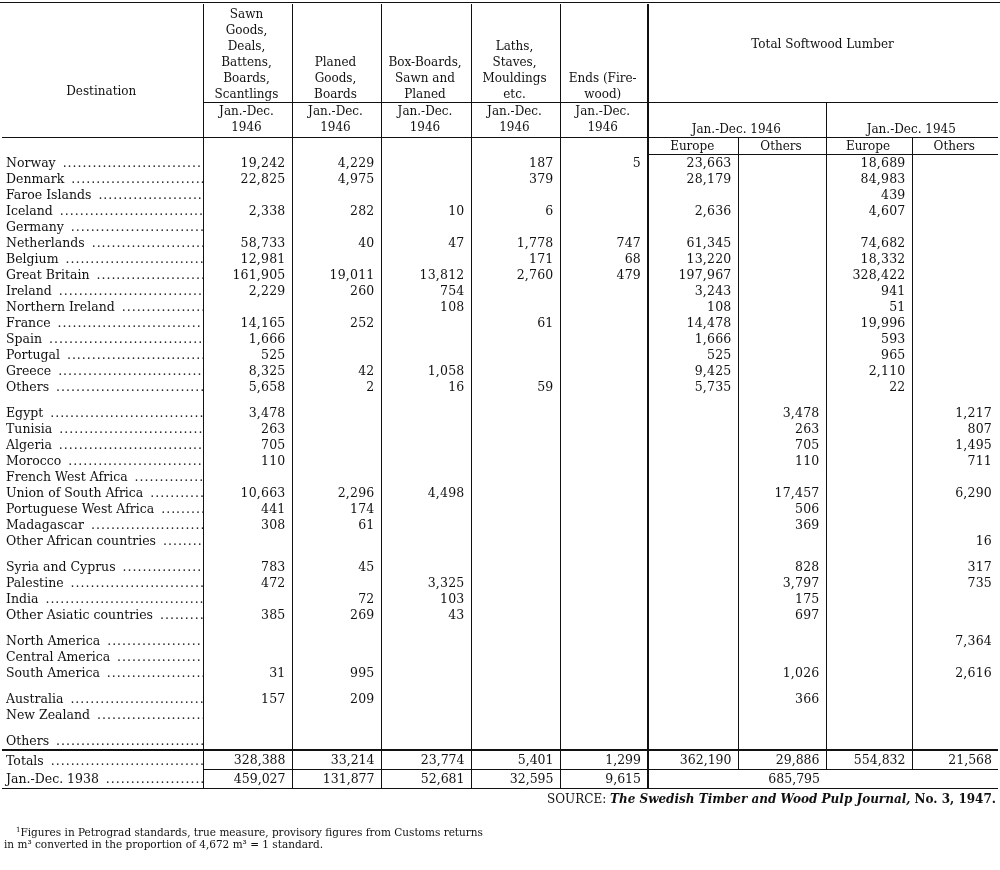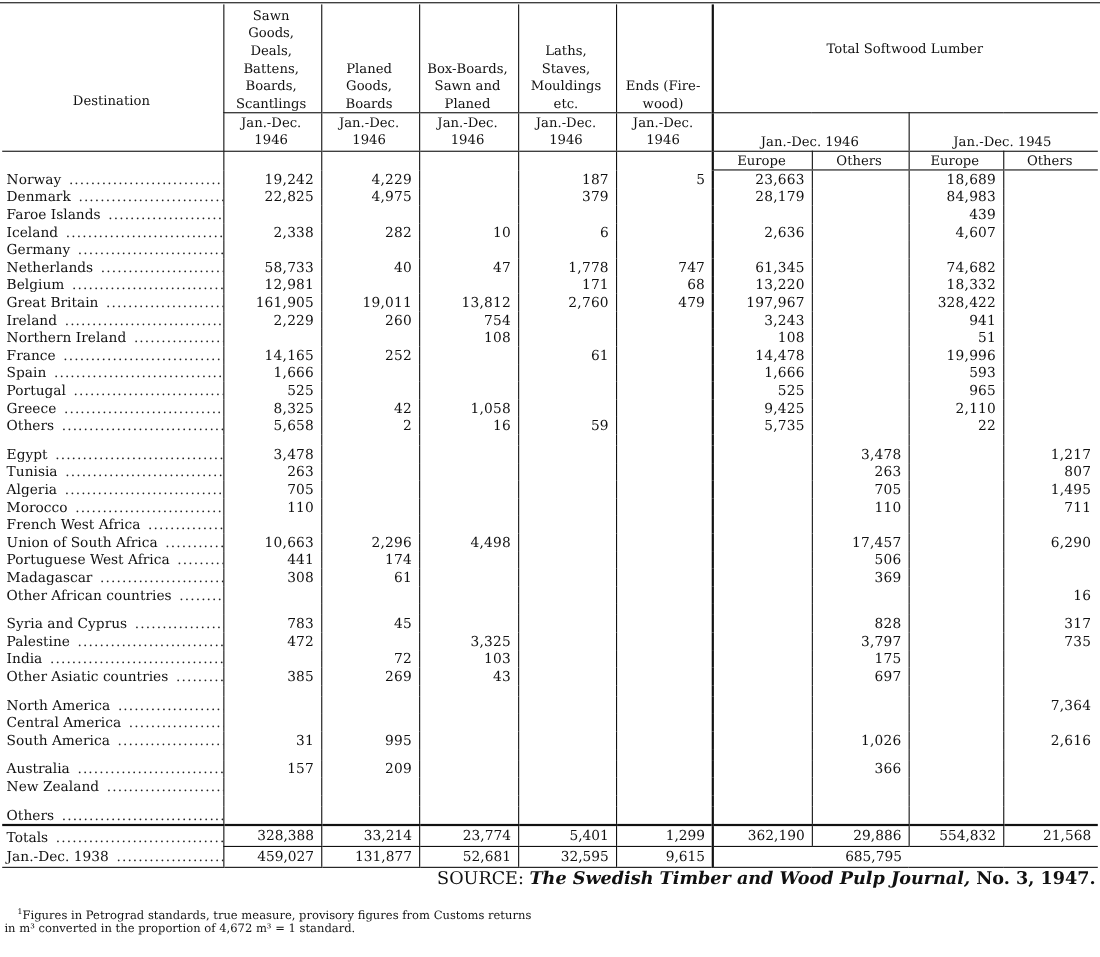--- a/index.html
+++ b/index.html
@@ -30,21 +30,21 @@
   tr.gap td { height: 10px; }
   tr.sum td { padding-top: 1px; padding-bottom: 1px; }
   td.center { text-align: right; font-weight: bold; }
 
   .foot-left {
     position: absolute; left: 4px; top: 826px; width: 490px;
     font-size: 10.5px; line-height: 12px; font-weight: normal; text-indent: 12px;
   }
   .foot-right {
     position: absolute; right: 4px; top: 793px;
-    font-size: 16px; line-height: 12px; text-align: right;
+    font-size: 12px; line-height: 12px; text-align: right;
   }
   .foot-right i { font-style: italic; font-weight: bold; }
   .foot-right b { font-weight: bold; }
   sup { font-size: 7px; line-height: 0; }
 </style>
 </head>
 <body>
 
 <div class="page">
   <div class="topline"></div>

